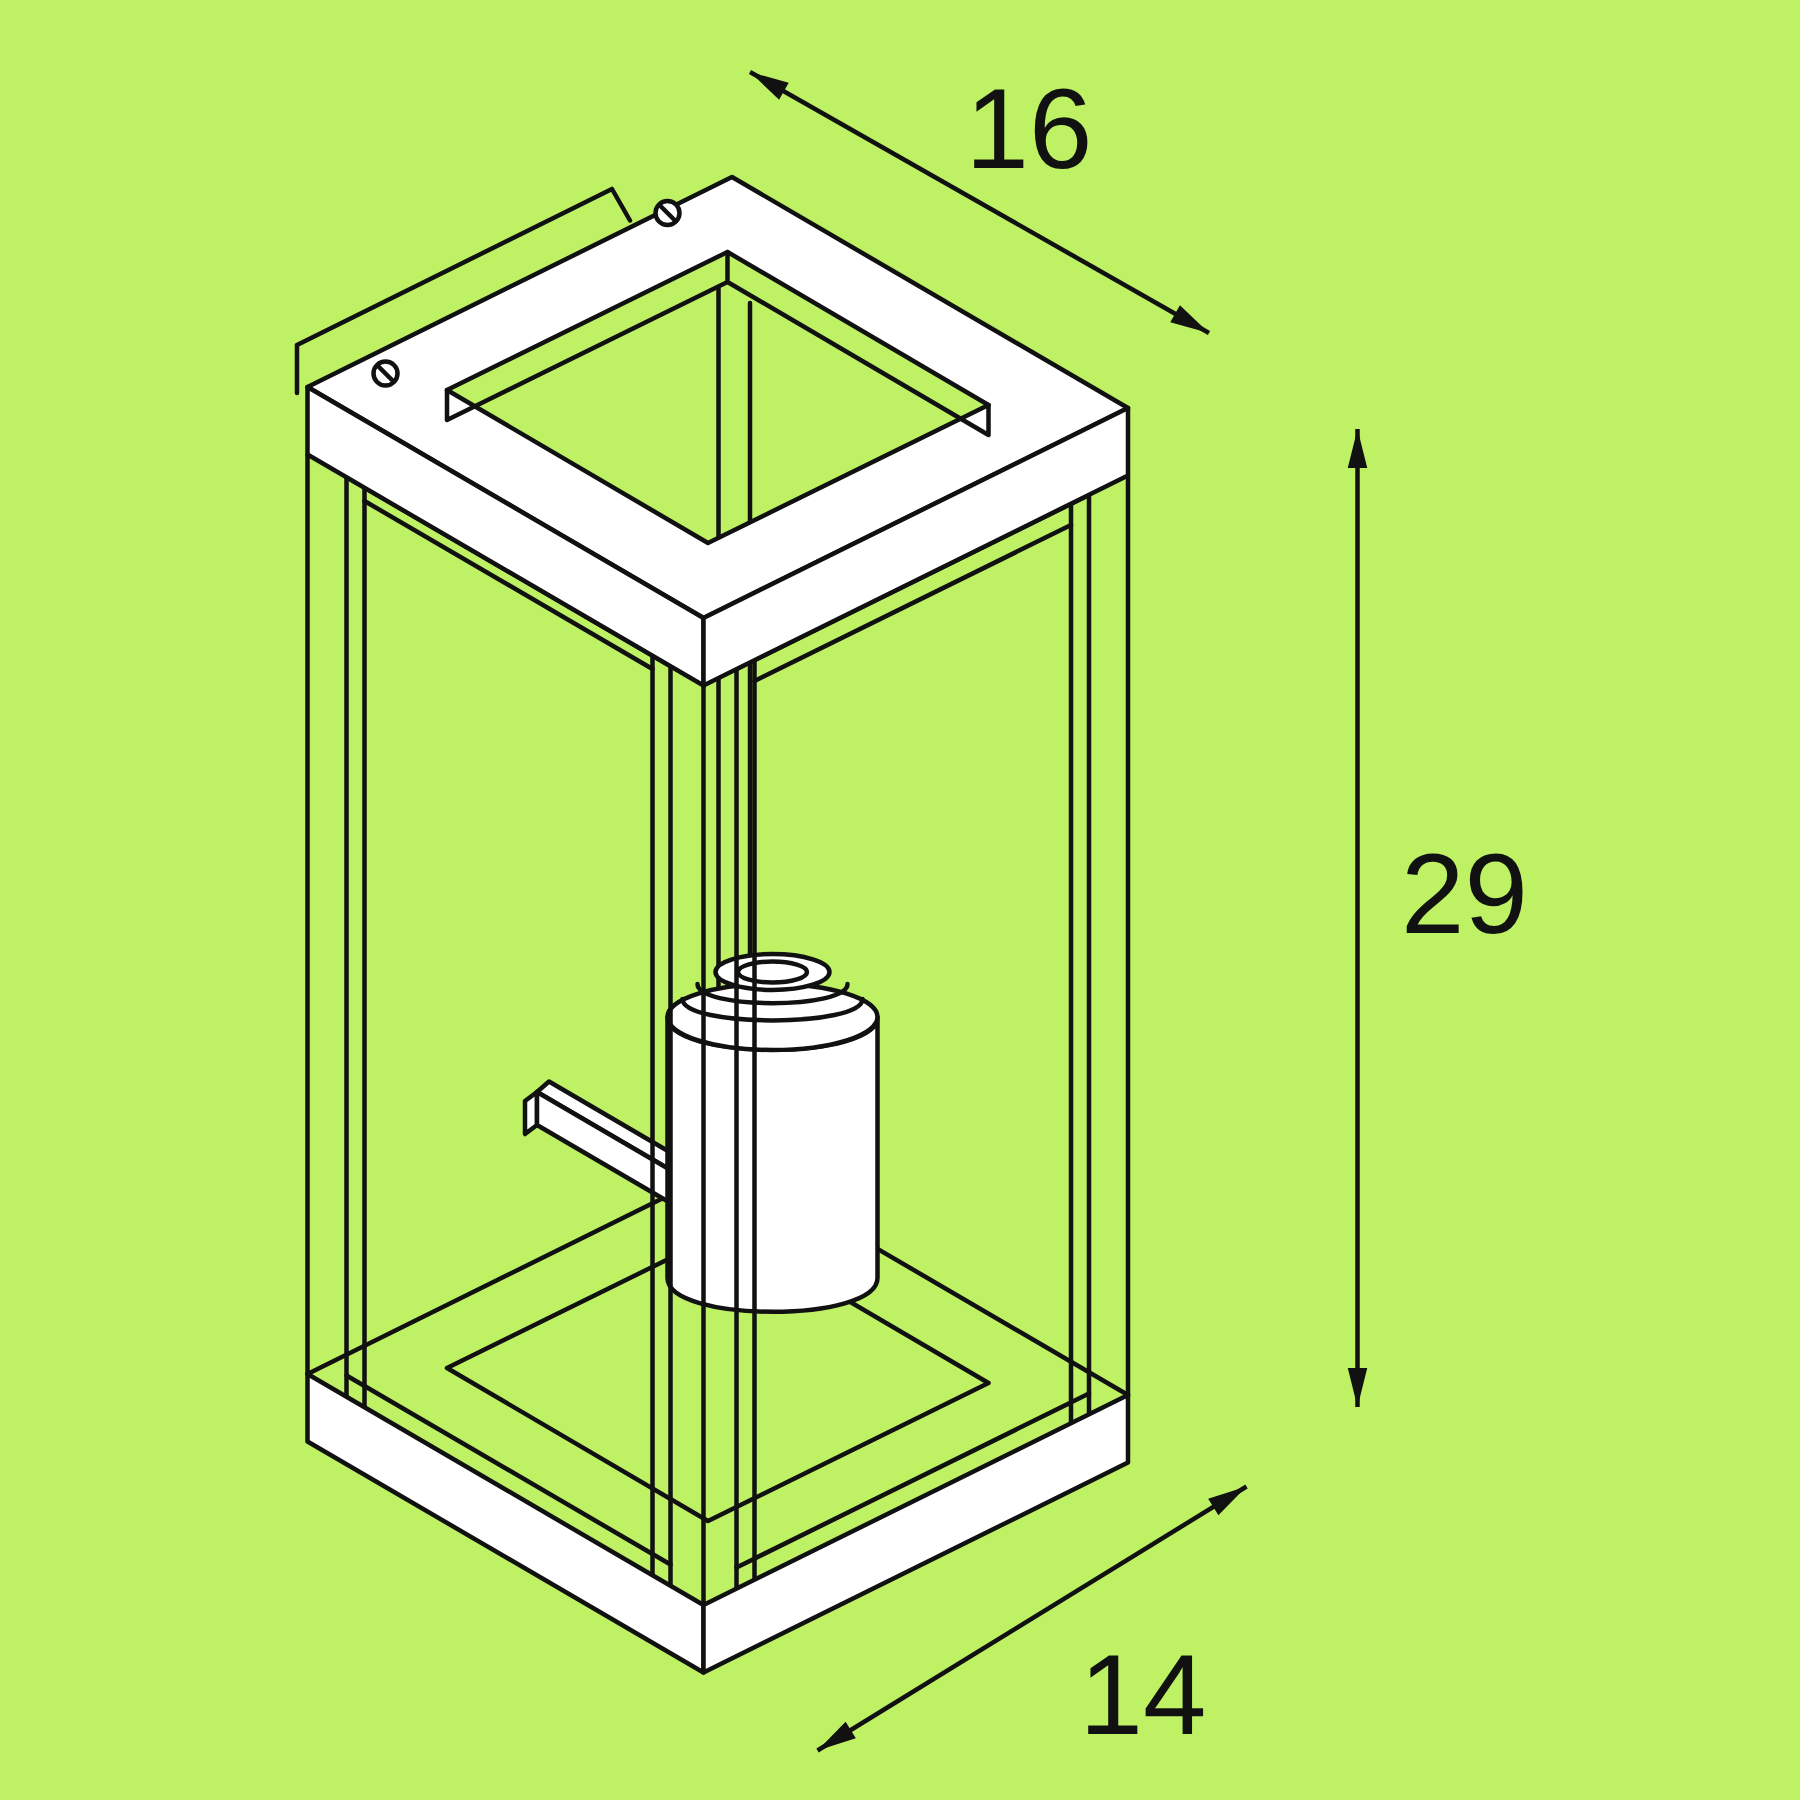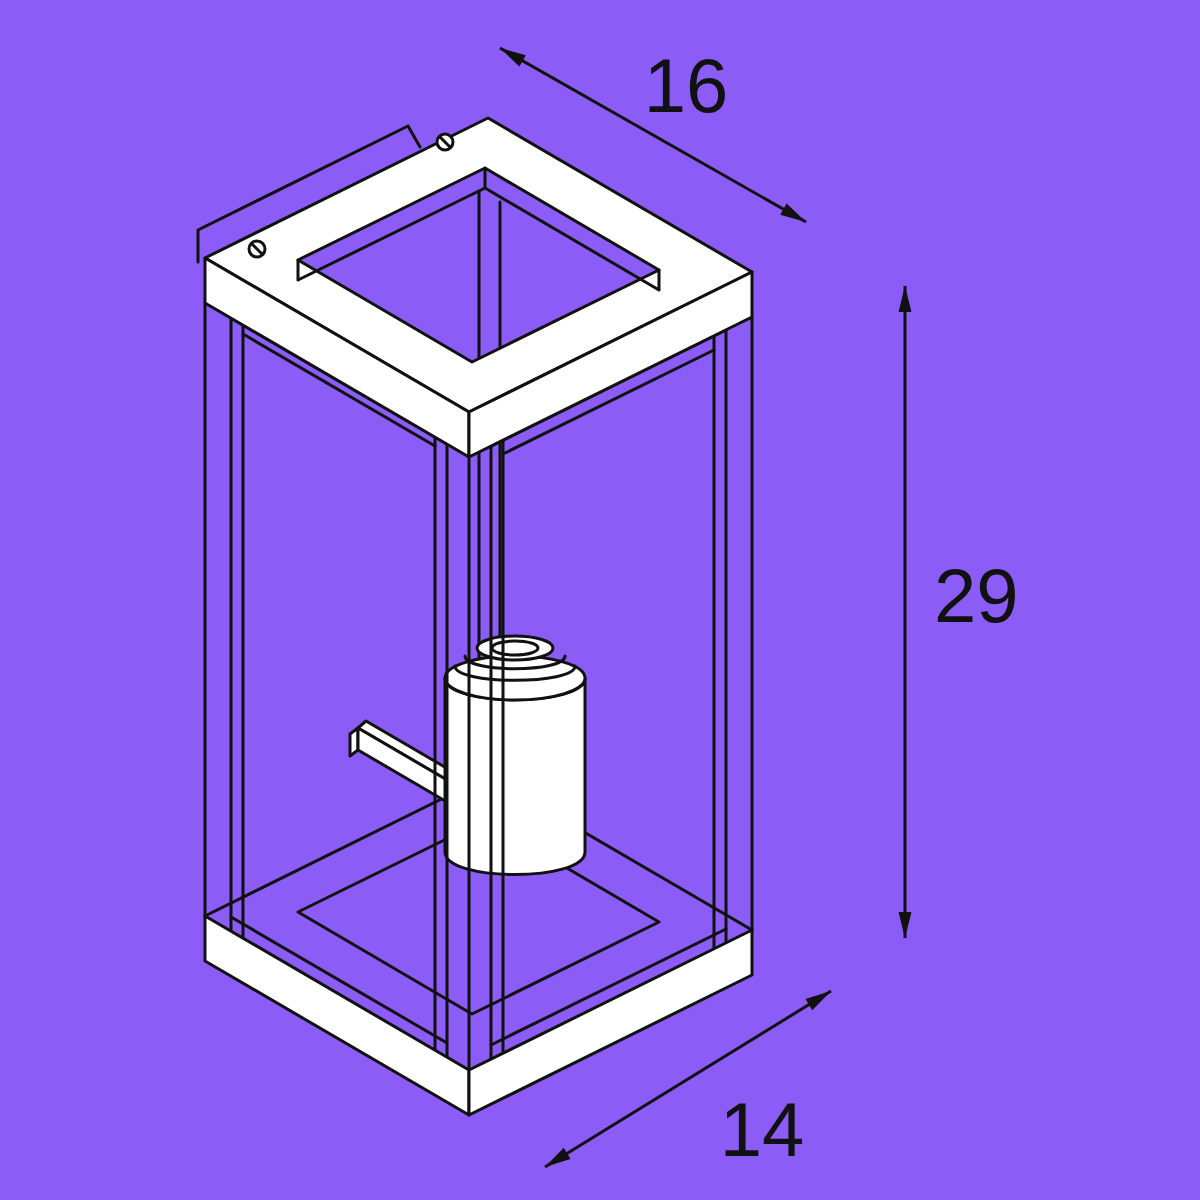--- a/index.html
+++ b/index.html
@@ -9,21 +9,21 @@
   }
   body {
     width: 1200px;
     height: 1200px;
     font-family: "Liberation Sans", sans-serif;
   }
   .stage {
     position: relative;
     width: 1200px;
     height: 1200px;
-    background: #8b5cf6;
+    background: #bef264;
     overflow: hidden;
   }
   svg { display: block; }
   .ln {
     fill: none;
     stroke: #111111;
     stroke-width: 3;
     stroke-linecap: round;
     stroke-linejoin: round;
   }

